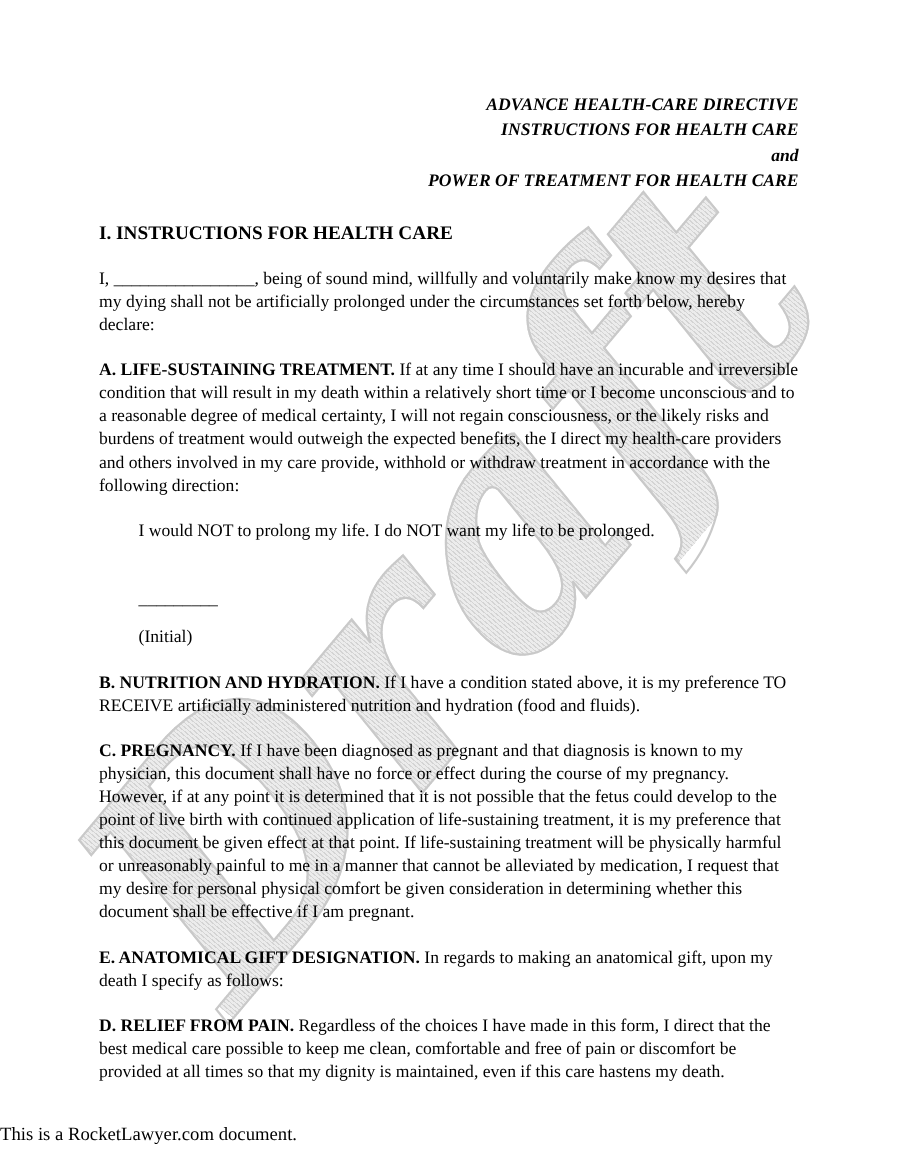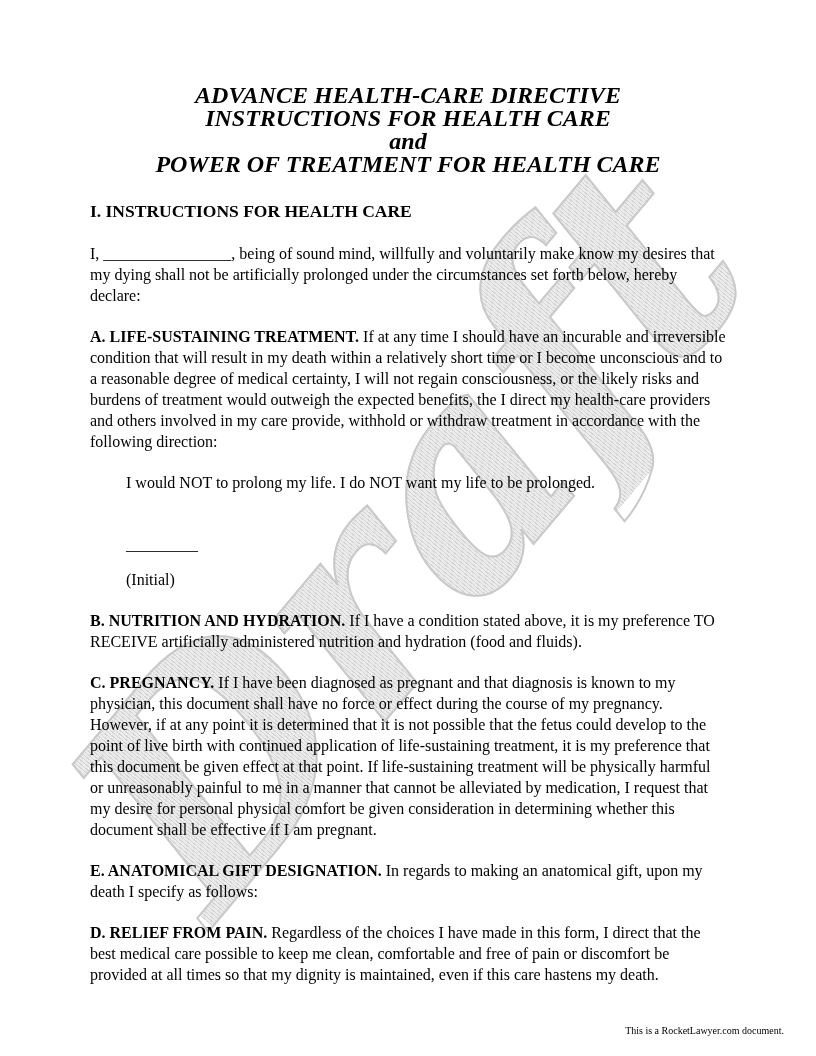--- a/index.html
+++ b/index.html
@@ -41,24 +41,24 @@
   }
   .content {
     position: absolute;
     left: 90px;
     width: 636px;
     top: 0;
     z-index: 1;
   }
   .title-block {
     padding-top: 84px;
-    text-align: center;
+    text-align: right;
     font-weight: bold;
     font-style: italic;
-    font-size: 24px;
+    font-size: 16px;
     line-height: 23px;
   }
   .doc-heading {
     margin-top: 24px;
     font-weight: bold;
     font-size: 17.5px;
     line-height: 23px;
   }
   .para { margin-top: 20px; }
   .para .lead { font-weight: bold; }
@@ -70,22 +70,22 @@
     margin-top: 41px;
     padding-left: 36px;
   }
   .initial-block .blank { display: block; }
   .initial-block .label { display: block; margin-top: 14px; }
   .footer {
     position: absolute;
     left: 0;
     width: 784px;
     top: 1024px;
-    text-align: right;
-    font-size: 10px;
+    text-align: left;
+    font-size: 17px;
     line-height: 14px;
     z-index: 1;
   }
 </style>
 </head>
 <body>
 
 <div class="page">
 
   <div class="watermark">Draft</div>

